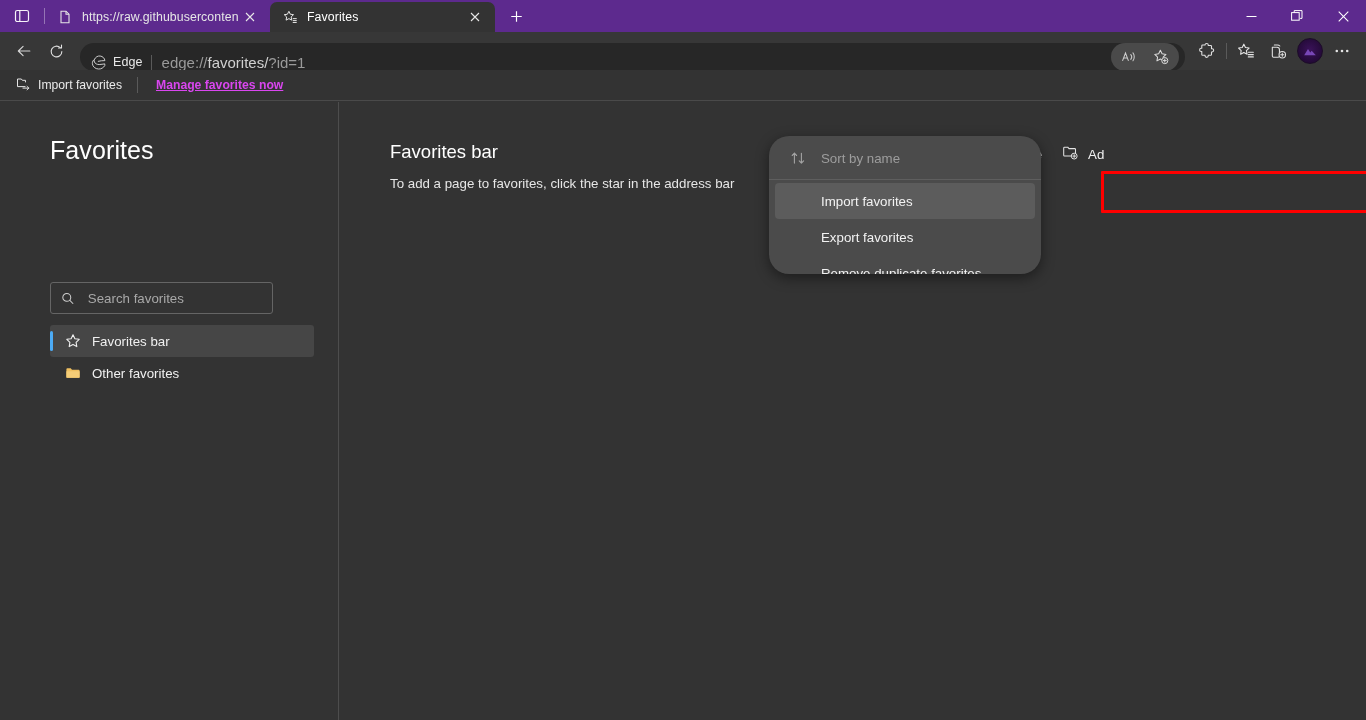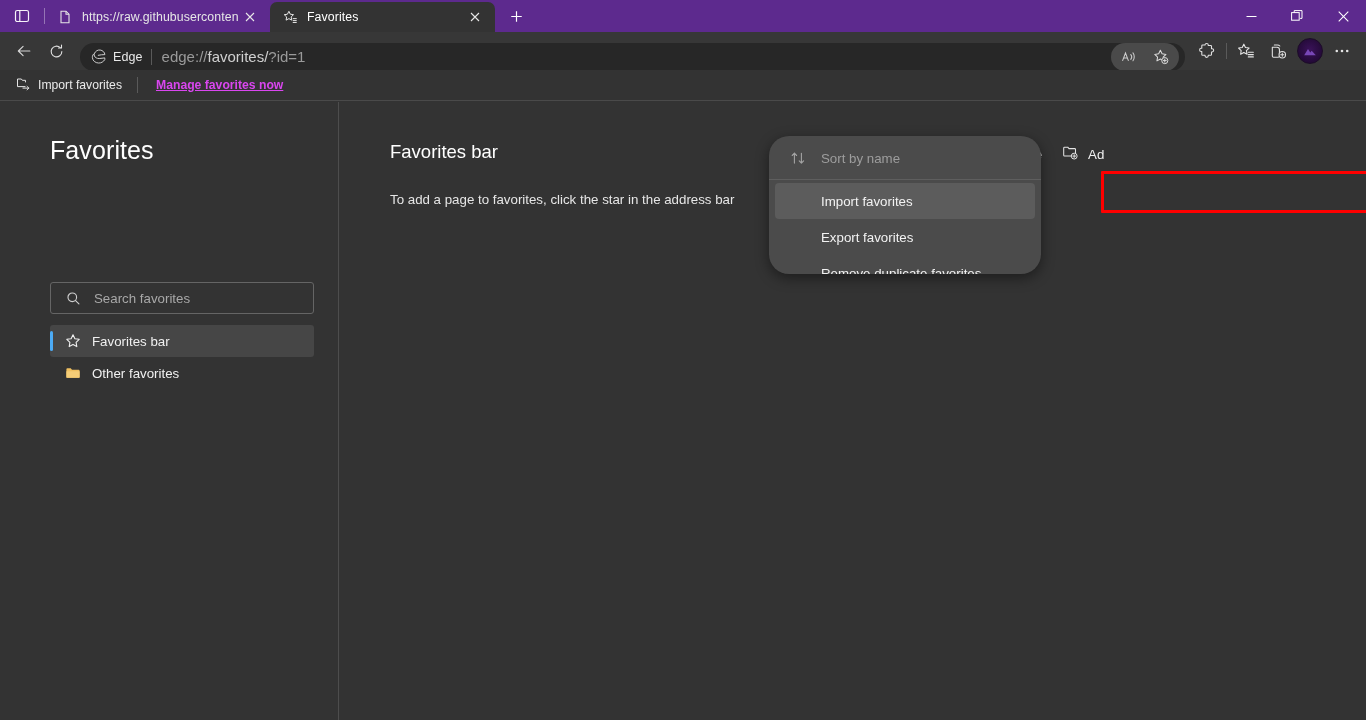--- a/index.html
+++ b/index.html
@@ -75,21 +75,21 @@
     padding: 0 8px;
   }
   .navbtn {
     width: 32px; height: 32px; border-radius: 4px;
     display: flex; align-items: center; justify-content: center;
     flex: none;
   }
   .omnibox {
     flex: 1 1 auto; height: 28px; margin: 11px 6px 0 8px;
     background: #272727; border-radius: 14px;
-    display: flex; align-items: center;
+    display: flex; align-items: flex-end;
     padding: 0 6px 0 10px;
     min-width: 0;
   }
   .edge-badge { display: flex; align-items: center; flex: none; gap: 6px; padding-right: 8px;}
   .edge-badge .edge-label {
     font-size: 12.5px; color: #e8e8e8; letter-spacing: .1px;
   }
   .omni-sep { width: 1px; height: 16px; background: #5a5a5a; flex: none; }
   .omni-url {
     font-size: 15px; color: #d0d0d0; margin-left: 10px;
@@ -147,23 +147,23 @@
   .sidebar {
     position: absolute; top: 0; left: 0; width: 339px; height: 618px;
     border-right: 1px solid #4d4d4d;
   }
   .side-title {
     position: absolute; left: 50px; top: 34px;
     font-size: 25px; color: #ffffff; font-weight: 400; letter-spacing: .1px;
   }
   .searchbox {
     position: absolute; left: 50px; top: 180px;
-    width: 264px; height: 32px;
+    width: 223px; height: 32px;
     border: 1px solid #656565; border-radius: 3px;
-    display: flex; align-items: center; padding-left: 15px;
+    display: flex; align-items: center; padding-left: 10px;
     background: transparent;
   }
   .searchbox input {
     background: transparent; border: 0; outline: none;
     color: #e2e2e2; font-size: 13.3px; margin-left: 13px;
     font-family: "Liberation Sans", sans-serif; width: 200px;
   }
   .searchbox input::placeholder { color: #a8a8a8; }
   .tree { position: absolute; left: 50px; top: 223px; width: 264px; }
   .tree-item {
@@ -191,21 +191,21 @@
   .main-actions {
     position: absolute; left: 440px; top: 38px;
     display: flex; align-items: center; gap: 0;
   }
   .action {
     display: flex; align-items: center; gap: 9px;
     height: 28px; padding: 0 10px; border-radius: 4px;
     color: #f0f0f0; font-size: 13.3px; white-space: nowrap;
   }
   .empty-msg {
-    position: absolute; left: 50px; top: 90px;
+    position: absolute; left: 50px; top: 74px;
     color: #e6e6e6; font-size: 13.3px;
   }
 
   
   .ctxmenu {
     position: absolute; left: 1109px; top: 136px;
     width: 272px; height: 138px;
     background: #4b4b4b; border-radius: 20px;
     box-shadow: 0 4px 14px rgba(0,0,0,.45);
     padding: 4px 0;

